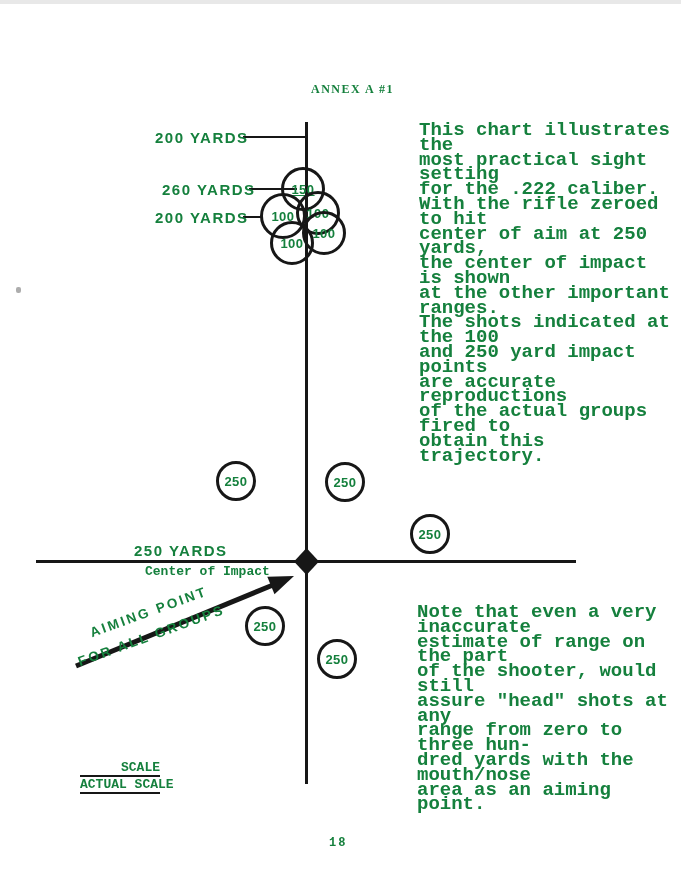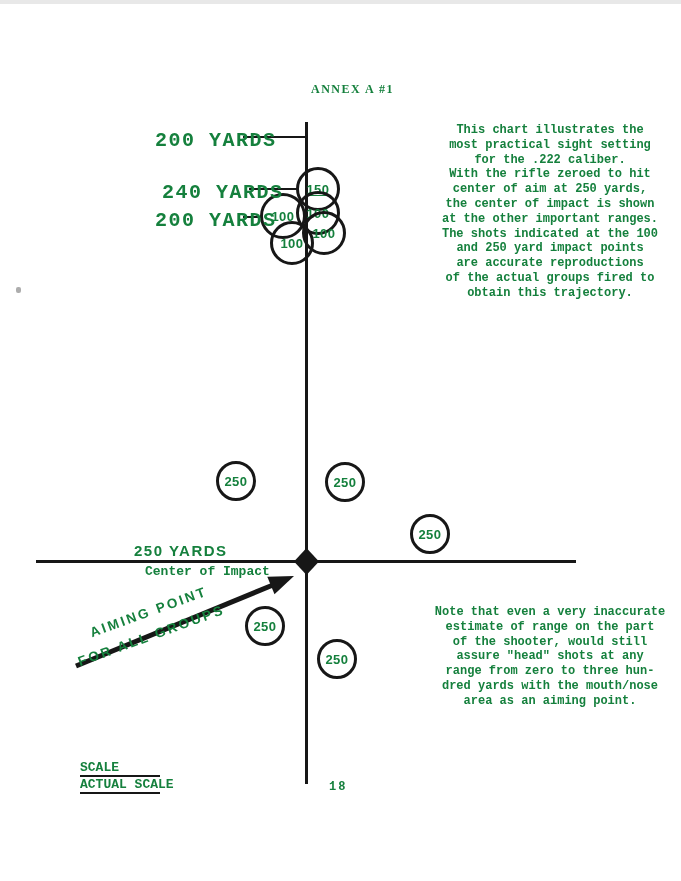--- a/index.html
+++ b/index.html
@@ -16,42 +16,42 @@
   
   .annex{
     left:311px;top:78px;
     font-family:"Liberation Serif", serif;
     font-weight:700;font-size:12px;letter-spacing:1.5px;
   }
   
   .linework{left:0;top:0;z-index:1;}
   
   .range-label{
-    font-weight:700;font-size:20px;letter-spacing:1.5px;
-    white-space:nowrap;z-index:3;font-family:Liberation Mono, monospace;
+    font-weight:700;font-size:15px;letter-spacing:1.5px;
+    white-space:nowrap;z-index:3;
   }
   .rm-0{left:155px;top:125px;}
   .rm-1{left:162px;top:177px;}
   .rm-2{left:155px;top:205px;}
   
   .shot{
     position:absolute;z-index:2;
     border:3px solid #171717;border-radius:50%;
     box-sizing:border-box;background:transparent;
     display:flex;align-items:center;justify-content:center;
   }
   .shot span{
     font-weight:700;font-size:13px;letter-spacing:0.5px;
     background:transparent;
   }
   
   .typew{
     font-family:"Liberation Mono", monospace;
-    font-weight:700;font-size:12px;line-height:14.8px;
-    white-space:pre-line;z-index:3;text-align:center;
+    font-weight:700;font-size:19px;line-height:14.8px;
+    white-space:pre-line;z-index:3;
   }
   .desc-block{left:419px;top:119px;width:262px;}
   .note-block{left:417px;top:601px;width:266px;}
   
   .axis-250{
     left:134px;top:538px;
     font-weight:700;font-size:15px;letter-spacing:1.5px;z-index:3;
   }
   .axis-coi{
     left:145px;top:560px;
@@ -64,26 +64,26 @@
     white-space:nowrap;z-index:3;
     transform:rotate(-20deg);transform-origin:left top;
   }
   .aim-1{left:88px;top:622px;}
   .aim-2{left:76px;top:651px;}
   
   .scale-line{
     font-family:"Liberation Mono", monospace;
     font-weight:700;font-size:13px;
     border-bottom:2px solid #171717;
-    width:80px;white-space:nowrap;z-index:3;
+    width:80px;white-space:nowrap;z-index:3;text-align:right;
   }
   .scale-1{left:80px;top:756px;height:15px;}
   .scale-2{left:80px;top:773px;height:15px;}
   .pageno{
-    left:329px;top:776px;
+    left:329px;top:832px;
     font-family:"Liberation Mono", monospace;
     font-weight:700;font-size:12px;letter-spacing:2px;z-index:3;
   }
   .speck{
     left:16px;top:283px;width:5px;height:6px;
     background:#8a8a8a;border-radius:2px;opacity:.7;z-index:1;
   }
 </style>
 </head>
 <body>
@@ -97,21 +97,21 @@
     <line x1="36" y1="557.5" x2="576" y2="557.5" stroke="#171717" stroke-width="3"></line>
     <line x1="243" y1="133" x2="307" y2="133" stroke="#171717" stroke-width="2"></line>
     <line x1="249" y1="185" x2="297" y2="185" stroke="#171717" stroke-width="2"></line>
     <line x1="243" y1="213" x2="262" y2="213" stroke="#171717" stroke-width="2"></line>
     <line x1="76" y1="662" x2="273" y2="581" stroke="#171717" stroke-width="5"></line>
     <polygon points="294,572 274.5,590.3 267.3,572.7" fill="#171717"></polygon>
     <polygon points="306.5,544 319,557.5 306.5,571 294,557.5" fill="#171717"></polygon>
   </svg>
 
   <div id="shot-layer">
-      <div class="shot" style="left: 296px; top: 163px; width: 44px; height: 44px; text-decoration: underline;">
+      <div class="shot" style="left: 281px; top: 163px; width: 44px; height: 44px; text-decoration: underline;">
         <span>150</span>
       </div>
       <div class="shot" style="left: 296px; top: 187px; width: 44px; height: 44px;">
         <span>100</span>
       </div>
       <div class="shot" style="left: 260px; top: 189px; width: 46px; height: 46px;">
         <span>100</span>
       </div>
       <div class="shot" style="left: 302px; top: 207px; width: 44px; height: 44px;">
         <span>100</span>
@@ -130,21 +130,21 @@
       </div>
       <div class="shot" style="left: 245px; top: 602px; width: 40px; height: 40px;">
         <span>250</span>
       </div>
       <div class="shot" style="left: 317px; top: 635px; width: 40px; height: 40px;">
         <span>250</span>
       </div>
     </div>
 
   <div class="abs range-label rm-0">200 YARDS</div>
-  <div class="abs range-label rm-1">240 YARDS</div>
+  <div class="abs range-label rm-1">260 YARDS</div>
   <div class="abs range-label rm-2">200 YARDS</div>
 
   <div class="abs typew desc-block">This chart illustrates the
 most practical sight setting
 for the .222 caliber.
 With the rifle zeroed to hit
 center of aim at 250 yards,
 the center of impact is shown
 at the other important ranges.
 The shots indicated at the 100

